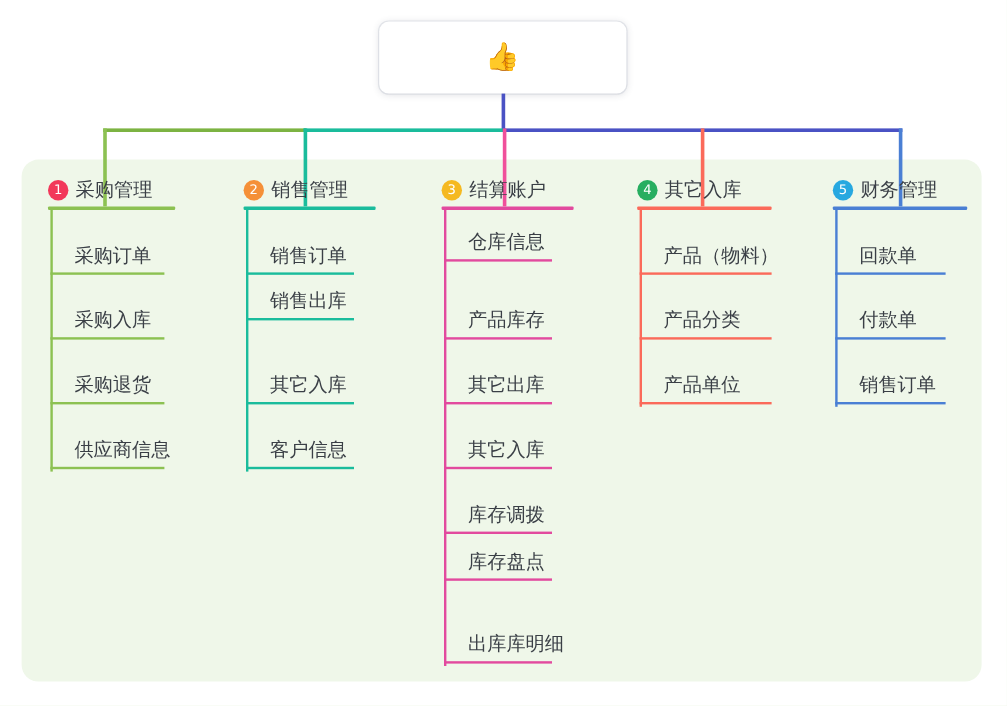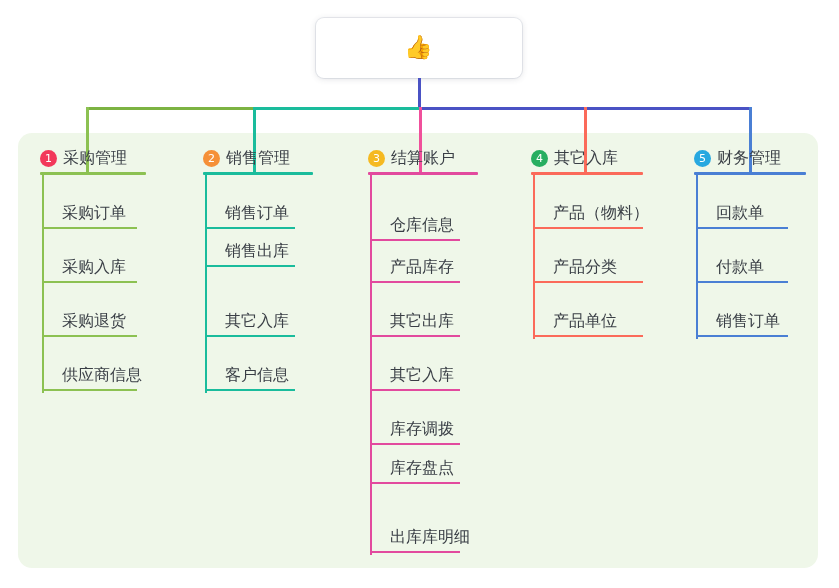--- a/index.html
+++ b/index.html
@@ -119,21 +119,21 @@
           <div class="leaf-rule" style="width: 90px; background: rgb(26, 188, 156);"></div>
         </div>
       </div>
       <div class="col" style="left: 368px;">
         <div class="col-head">
           <span class="badge" style="background: rgb(245, 185, 33);">3</span>
           <span class="col-title">结算账户</span>
         </div>
         <div class="head-rule" style="width: 110px; background: rgb(226, 74, 158);"></div>
         <div class="spine" style="background: rgb(226, 74, 158); height: 380px;"></div>
-        <div class="leaf" style="top: 65px; height: 30px; width: 94px;">
+        <div class="leaf" style="top: 42px; height: 30px; width: 94px;">
           <span class="leaf-label">仓库信息</span>
           <div class="leaf-rule" style="width: 90px; background: rgb(226, 74, 158);"></div>
         </div>
         <div class="leaf" style="top: 107px; height: 30px; width: 94px;">
           <span class="leaf-label">产品库存</span>
           <div class="leaf-rule" style="width: 90px; background: rgb(226, 74, 158);"></div>
         </div>
         <div class="leaf" style="top: 161px; height: 30px; width: 94px;">
           <span class="leaf-label">其它出库</span>
           <div class="leaf-rule" style="width: 90px; background: rgb(226, 74, 158);"></div>

